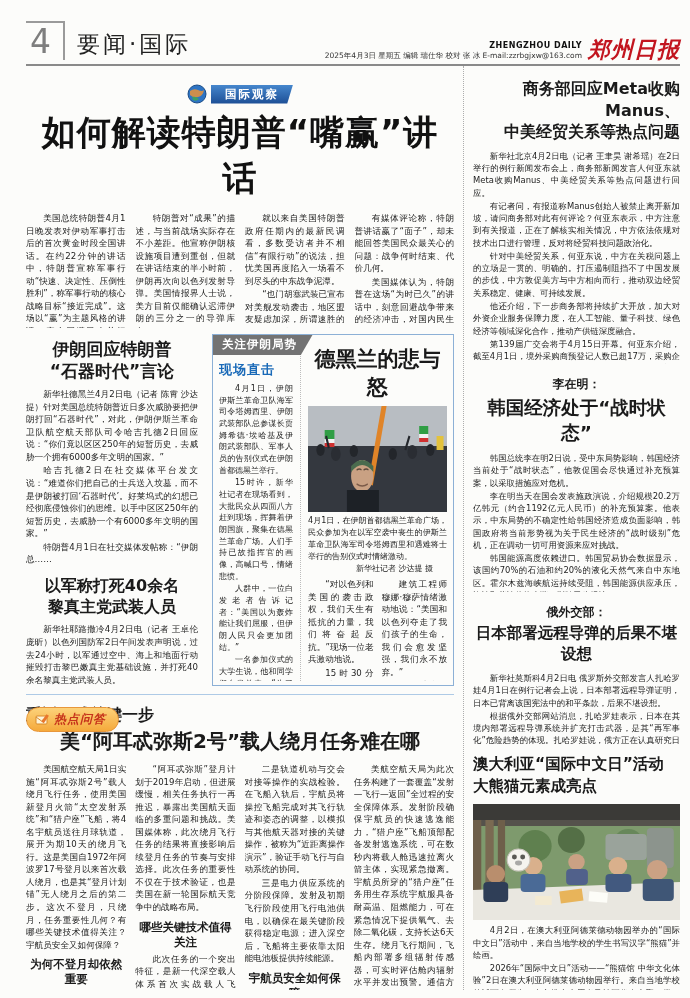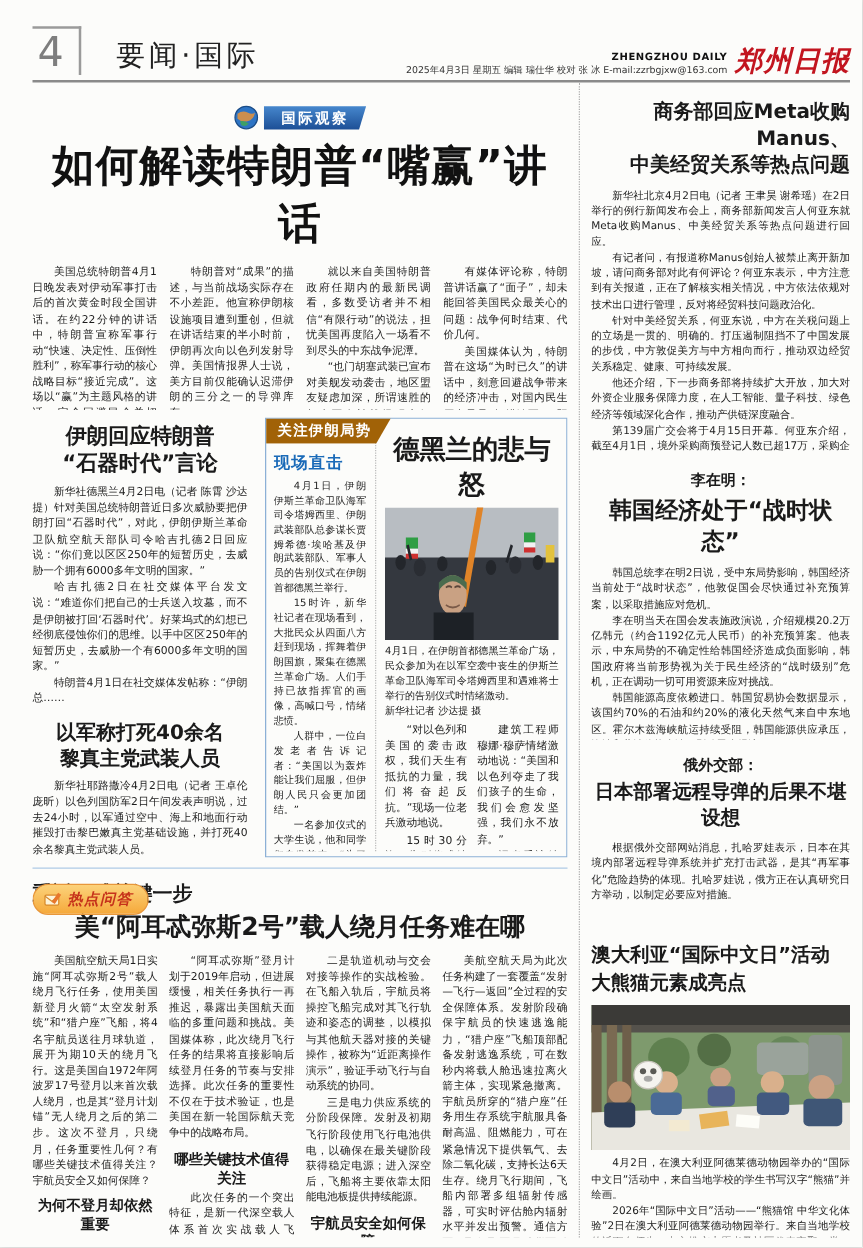--- a/index.html
+++ b/index.html
@@ -4,21 +4,21 @@
 <style>
   html,body{margin:0;padding:0;background:#d9d8d6;}
   .page{width:690px;height:998px;background:#fcfcfa;margin:0 auto;position:relative;
         box-sizing:border-box;padding:14px 10px 8px 26px;overflow:hidden;
         font-family:"DejaVu Sans","Liberation Sans",sans-serif;color:#1a1a1a;
         box-shadow:0 0 6px rgba(0,0,0,.25);}
   
   .hdr{display:flex;align-items:flex-end;border-bottom:2px solid #8a8a8a;padding-bottom:4px;height:46px;}
   .pagenum{font-size:33px;line-height:1;color:#7e7e7e;border-top:2px solid #9a9a9a;
            border-right:2px solid #9a9a9a;padding:2px 12px 2px 4px;font-weight:400;}
-  .section-title{font-size:23px;color:#222;padding-left:12px;letter-spacing:3px;font-weight:500;margin-left:16px;}
+  .section-title{font-size:23px;color:#222;padding-left:12px;letter-spacing:3px;font-weight:500;}
   .hdr-right{margin-left:auto;display:flex;align-items:flex-end;gap:6px;}
   .hdr-meta{text-align:right;line-height:1.25;}
   .m-en{font-size:8px;font-weight:bold;letter-spacing:.5px;color:#111;}
   .dateline{font-size:7.5px;color:#333;}
   .m-cn{font-size:22px;color:#c2151f;font-family:"DejaVu Serif","Liberation Serif",serif;
         font-style:italic;font-weight:bold;letter-spacing:1px;line-height:1;}
   
   .cols-wrap{display:flex;height:924px;}
   .left-region{width:428px;display:flex;flex-direction:column;}
   .right-region{flex:1;margin-left:9px;padding-left:9px;border-left:1px dotted #adadad;
@@ -34,32 +34,32 @@
   .lead-headline{font-size:34px;font-weight:bold;text-align:center;letter-spacing:1px;margin:6px 0 10px;color:#111;}
   .lead-cols{display:flex;gap:10px;height:172px;overflow:hidden;}
   .lead-col{flex:1;overflow:hidden;}
   
   .mid{display:flex;height:352px;margin-top:6px;overflow:hidden;}
   .leftcol{width:172px;padding-right:8px;overflow:hidden;}
   .art-title-l{font-size:17px;font-weight:bold;text-align:center;line-height:1.3;margin:4px 0 6px;}
   .art-title-l2{font-size:16px;font-weight:bold;text-align:center;line-height:1.3;margin:10px 0 6px;}
   .focus{flex:1;margin-left:6px;border:1px solid #8cb0d6;position:relative;
          padding:8px 6px 4px;display:flex;box-sizing:border-box;overflow:hidden;}
-  .focus-tab{position:absolute;top:-1px;left:-1px;background:#a16207;color:#fff;font-size:11.5px;
+  .focus-tab{position:absolute;top:-1px;left:-1px;background:#737373;color:#fff;font-size:11.5px;
              font-weight:bold;padding:3px 16px 3px 10px;letter-spacing:1px;
              clip-path:polygon(0 0,100% 0,88% 100%,0 100%);}
   .scene-col{width:74px;overflow:hidden;}
   .scene-title{color:#1a6ab8;font-size:13px;font-weight:bold;margin:18px 0 4px;letter-spacing:1px;}
   .scene-col .para{font-size:8px;}
   .focus-right{flex:1;margin-left:7px;padding-left:7px;border-left:1px dotted #bcbcbc;
                display:flex;flex-direction:column;overflow:hidden;}
   .focus-headline{font-size:21px;font-weight:bold;text-align:center;margin:2px 0 5px;}
   .photo1{width:100%;height:106px;display:block;}
   .caption{font-size:8px;line-height:1.5;text-align:justify;margin-top:3px;}
-  .caption-credit{font-size:8px;text-align:left;padding-right:14px;}
+  .caption-credit{font-size:8px;text-align:right;padding-right:14px;}
   .focus-cols{display:flex;gap:8px;flex:1;overflow:hidden;margin-top:4px;}
   .focus-cols>div{flex:1;overflow:hidden;}
   
   .qa{margin-top:8px;border-top:1px solid #aecae6;padding-top:8px;position:relative;flex:1;
       display:flex;flex-direction:column;overflow:hidden;}
   .qa-badge{position:absolute;left:0;top:12px;display:flex;align-items:center;gap:3px;
             background:linear-gradient(180deg,#fcd27a,#f5a93b);border:1px solid #e8973b;
             border-radius:14px;padding:3px 12px 3px 8px;}
   .qa-badge span{color:#c6331b;font-size:12px;font-weight:bold;font-style:italic;letter-spacing:1px;}
   .qa-title1{font-size:16px;font-weight:bold;text-align:left;margin-top:2px;}
@@ -280,20 +280,21 @@
             <p class="para">李在明当天在国会发表施政演说，介绍规模20.2万亿韩元（约合1192亿元人民币）的补充预算案。他表示，中东局势的不确定性给韩国经济造成负面影响，韩国政府将当前形势视为关于民生经济的“战时级别”危机，正在调动一切可用资源来应对挑战。</p>
             <p class="para">韩国能源高度依赖进口。韩国贸易协会数据显示，该国约70%的石油和约20%的液化天然气来自中东地区。霍尔木兹海峡航运持续受阻，韩国能源供应承压，汽油和柴油价格大涨，影响民生经济。</p>
           </div>
 
       </div>
 
       <div class="art art-russia">
         <div class="kicker">俄外交部：</div>
         <div class="mid-title">日本部署远程导弹的后果不堪设想</div>
         <div>
+            <p class="para">新华社莫斯科4月2日电 俄罗斯外交部发言人扎哈罗娃4月1日在例行记者会上说，日本部署远程导弹证明，日本已背离该国宪法中的和平条款，后果不堪设想。</p>
             <p class="para">根据俄外交部网站消息，扎哈罗娃表示，日本在其境内部署远程导弹系统并扩充打击武器，是其“再军事化”危险趋势的体现。扎哈罗娃说，俄方正在认真研究日方举动，以制定必要应对措施。</p>
           </div>
       </div>
 
       <div class="art art-panda">
         <div class="panda-title">
           <span>澳大利亚“国际中文日”活动</span><br>
           <span>大熊猫元素成亮点</span>
         </div>
         <svg class="photo2" viewBox="0 0 200 116" preserveAspectRatio="none">

